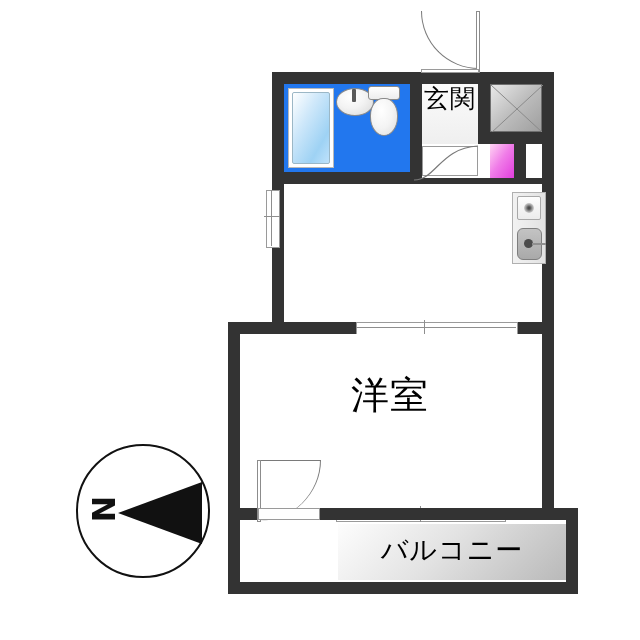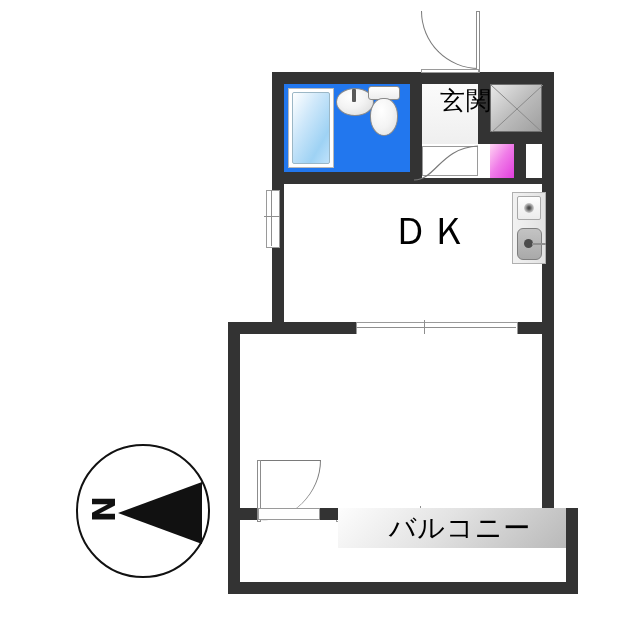--- a/index.html
+++ b/index.html
@@ -6,22 +6,22 @@
   html,body{margin:0;padding:0;background:#ffffff;}
   body{width:640px;height:640px;overflow:hidden;
        font-family:"Liberation Sans","DejaVu Sans",sans-serif;}
   #plan{position:relative;width:640px;height:640px;background:#ffffff;}
 
   
   .abs{position:absolute;box-sizing:border-box;}
   .wall{background:#333333;}
   .room{background:#ffffff;}
   .lbl{position:absolute;color:#000;text-align:center;
-       font-family:Liberation Serif, serif;
-       white-space:nowrap;line-height:1.05;letter-spacing:1px;margin-left:16px;}
+       font-family:Liberation Mono, monospace;
+       white-space:nowrap;line-height:1.05;letter-spacing:1px;}
 
   
   .bathfloor{background:#2277ee;}
   .tub{background:linear-gradient(120deg,#ffffff 0%,#cfe8fa 35%,#9ed2f4 75%,#bfe2fb 100%);
        border:1px solid #9bb7c6;border-radius:2px;}
   .tubframe{background:#ffffff;border:1px solid #b9b9b9;}
   .sinkbowl{background:radial-gradient(ellipse at 38% 30%,#ffffff 0%,#f3f3f3 45%,#d8d8d8 100%);
             border:1px solid #8a8a8a;border-radius:50%;}
   .faucet{background:#5a5a5a;border-radius:1px;}
   .toiletbowl{background:radial-gradient(ellipse at 40% 32%,#ffffff 0%,#f4f4f4 50%,#dcdcdc 100%);
@@ -112,54 +112,54 @@
   </svg>
 
   <div class="abs wall" style="left:272px;top:184px;width:12px;height:150px;"></div>
   <div class="abs wall" style="left:228px;top:322px;width:326px;height:12px;"></div>
   <div class="abs room" style="left:284px;top:184px;width:258px;height:138px;"></div>
 
   <div class="win" style="left:266px;top:190px;width:12px;height:56px;"></div>
   <div class="slideline" style="left:271px;top:190px;width:1px;height:56px;"></div>
   <div class="slideline" style="left:264px;top:216px;width:16px;height:1px;"></div>
 
-  <div class="lbl" style="left:330px;top:212px;width:170px;font-size:38px;font-weight:400;">ＤＫ</div>
 
   <div class="abs kitchen-unit" style="left:512px;top:192px;width:34px;height:72px;"></div>
   <div class="abs stove" style="left:517px;top:196px;width:24px;height:24px;"></div>
   <div class="abs burner" style="left:524px;top:203px;width:10px;height:10px;"></div>
   <div class="abs ksink" style="left:517px;top:228px;width:25px;height:32px;"></div>
   <div class="abs kdrain" style="left:524px;top:239px;width:9px;height:9px;"></div>
   <div class="abs kfaucet" style="left:532px;top:243px;width:14px;"></div>
 
   <div class="slide" style="left:356px;top:322px;width:160px;height:12px;"></div>
   <div class="slideline" style="left:356px;top:327px;width:160px;height:1px;"></div>
   <div class="slideline" style="left:424px;top:320px;width:1px;height:16px;"></div>
 
   <div class="abs wall" style="left:228px;top:322px;width:12px;height:198px;"></div>
   <div class="abs wall" style="left:542px;top:322px;width:12px;height:198px;"></div>
   <div class="abs wall" style="left:228px;top:508px;width:326px;height:12px;"></div>
   <div class="abs room" style="left:240px;top:334px;width:302px;height:174px;"></div>
 
+  <div class="lbl" style="left:300px;top:378px;width:180px;font-size:38px;">洋室</div>
 
   <div class="arc" style="left:258px;top:460px;width:62px;height:60px;border-radius:0 0 100% 0;border-bottom:none;border-left:none;"></div>
   <div class="leaf" style="left:257px;top:460px;width:2px;height:60px;"></div>
   <div class="abs" style="left:258px;top:508px;width:62px;height:12px;background:#ffffff;border:1px solid #9a9a9a;"></div>
 
   <div class="slide" style="left:336px;top:508px;width:168px;height:12px;"></div>
   <div class="slideline" style="left:336px;top:513px;width:168px;height:1px;"></div>
   <div class="slideline" style="left:420px;top:506px;width:1px;height:16px;"></div>
 
   <div class="abs wall" style="left:228px;top:508px;width:12px;height:86px;"></div>
   <div class="abs wall" style="left:228px;top:582px;width:350px;height:12px;"></div>
   <div class="abs wall" style="left:566px;top:508px;width:12px;height:86px;"></div>
   <div class="abs wall" style="left:330px;top:508px;width:248px;height:12px;"></div>
 
 
-  <div class="balcony" style="position:absolute;left:338px;top:508px;width:228px;height:40px;">
+  <div class="balcony" style="position:absolute;left:338px;top:524px;width:228px;height:56px;">
     <span class="lbl" style="position:relative;left:0;top:0;width:228px;font-size:27px;">バルコニー</span>
   </div>
 
   <div class="compass" style="left:76px;top:444px;width:130px;height:130px;">
     <span class="npole" style="left:12px;top:44px;width:28px;font-size:32px;text-align:center;">N</span>
     <svg style="position:absolute;left:40px;top:32px;" width="88" height="70" viewBox="0 0 88 70">
       <polygon points="0,35 84,4 84,66" fill="#111111"></polygon>
     </svg>
   </div>
 

